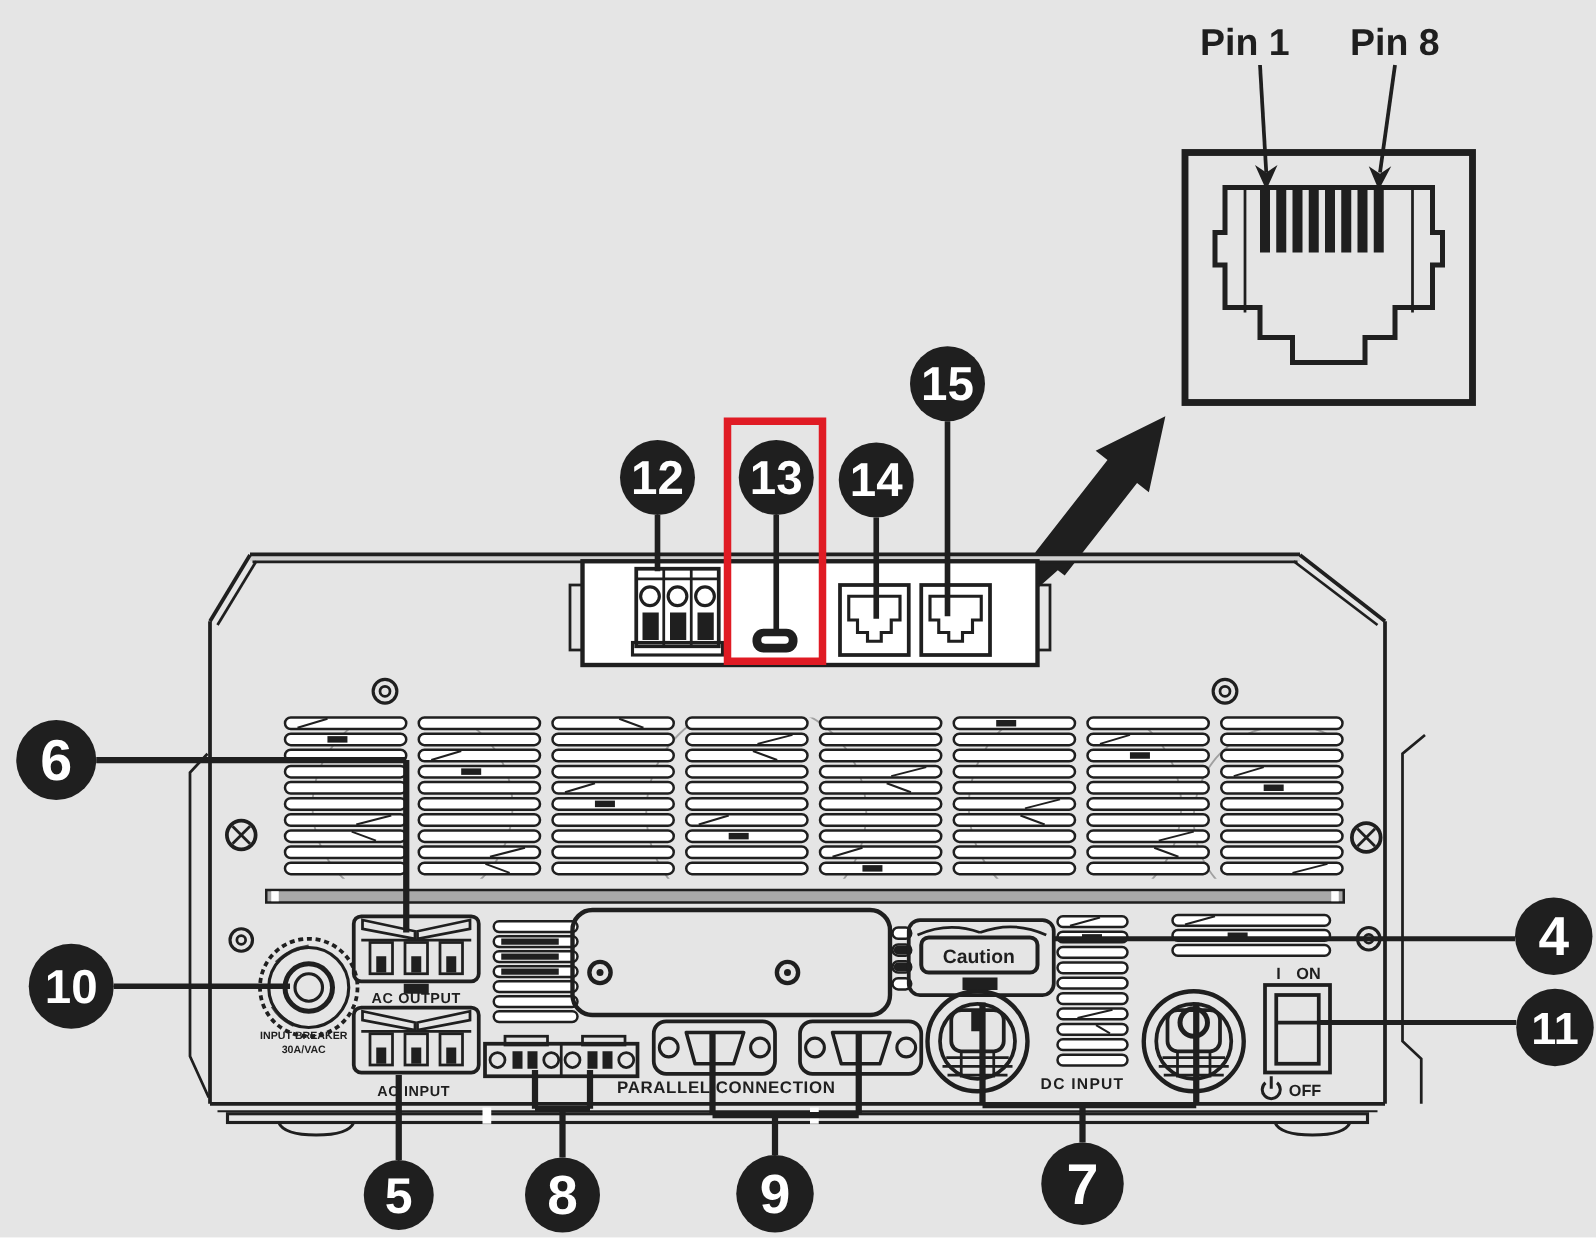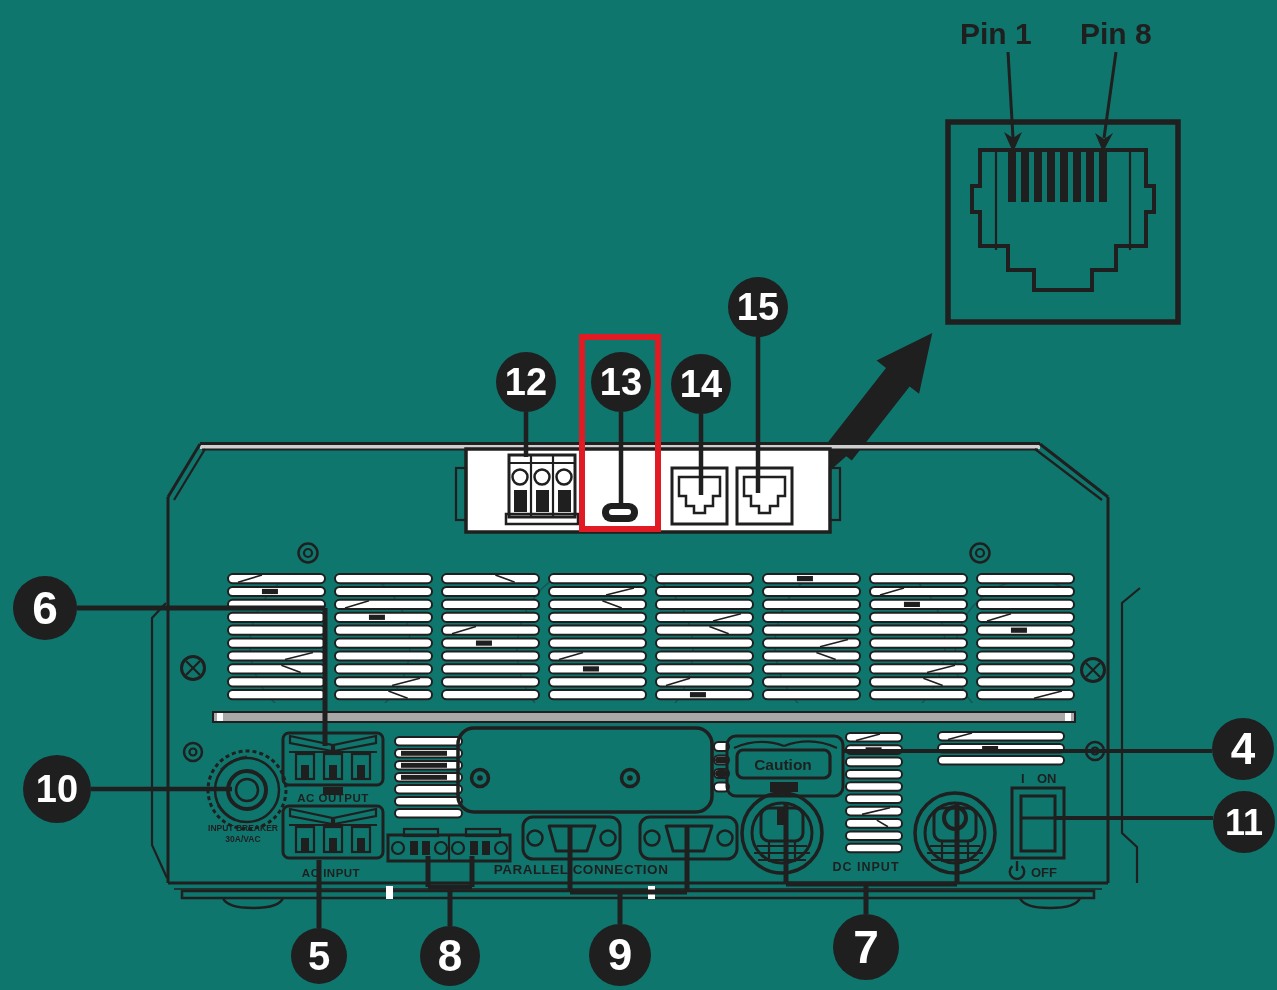--- a/index.html
+++ b/index.html
@@ -1,16 +1,16 @@
 <!DOCTYPE html>
 <html><head>
 <meta charset="utf-8">
 <style>
   html,body{margin:0;padding:0;background:#ffffff;}
-  .stage{width:1277px;height:990px;background:#0f766e;position:relative;overflow:hidden;
+  .stage{width:1277px;height:990px;background:#e5e5e5;position:relative;overflow:hidden;
          font-family:"Liberation Sans", sans-serif;}
   svg{display:block;}
   .ln{stroke:#1f1f1f;fill:none;stroke-linecap:butt;}
   .w1{stroke-width:1.6;} .w2{stroke-width:2.2;} .w3{stroke-width:3;} .w4{stroke-width:4;}
   .w5{stroke-width:5;} .w45{stroke-width:4.5;}
   .fillw{fill:#ffffff;} .blk{fill:#1f1f1f;stroke:none;}
   .gray{fill:#a8a8a8;}
   text{font-family:"Liberation Sans","DejaVu Sans",sans-serif;font-weight:bold;fill:#1f1f1f;}
   .t-pin{font-size:30px;}
   .t-co{fill:#ffffff;text-anchor:middle;}

